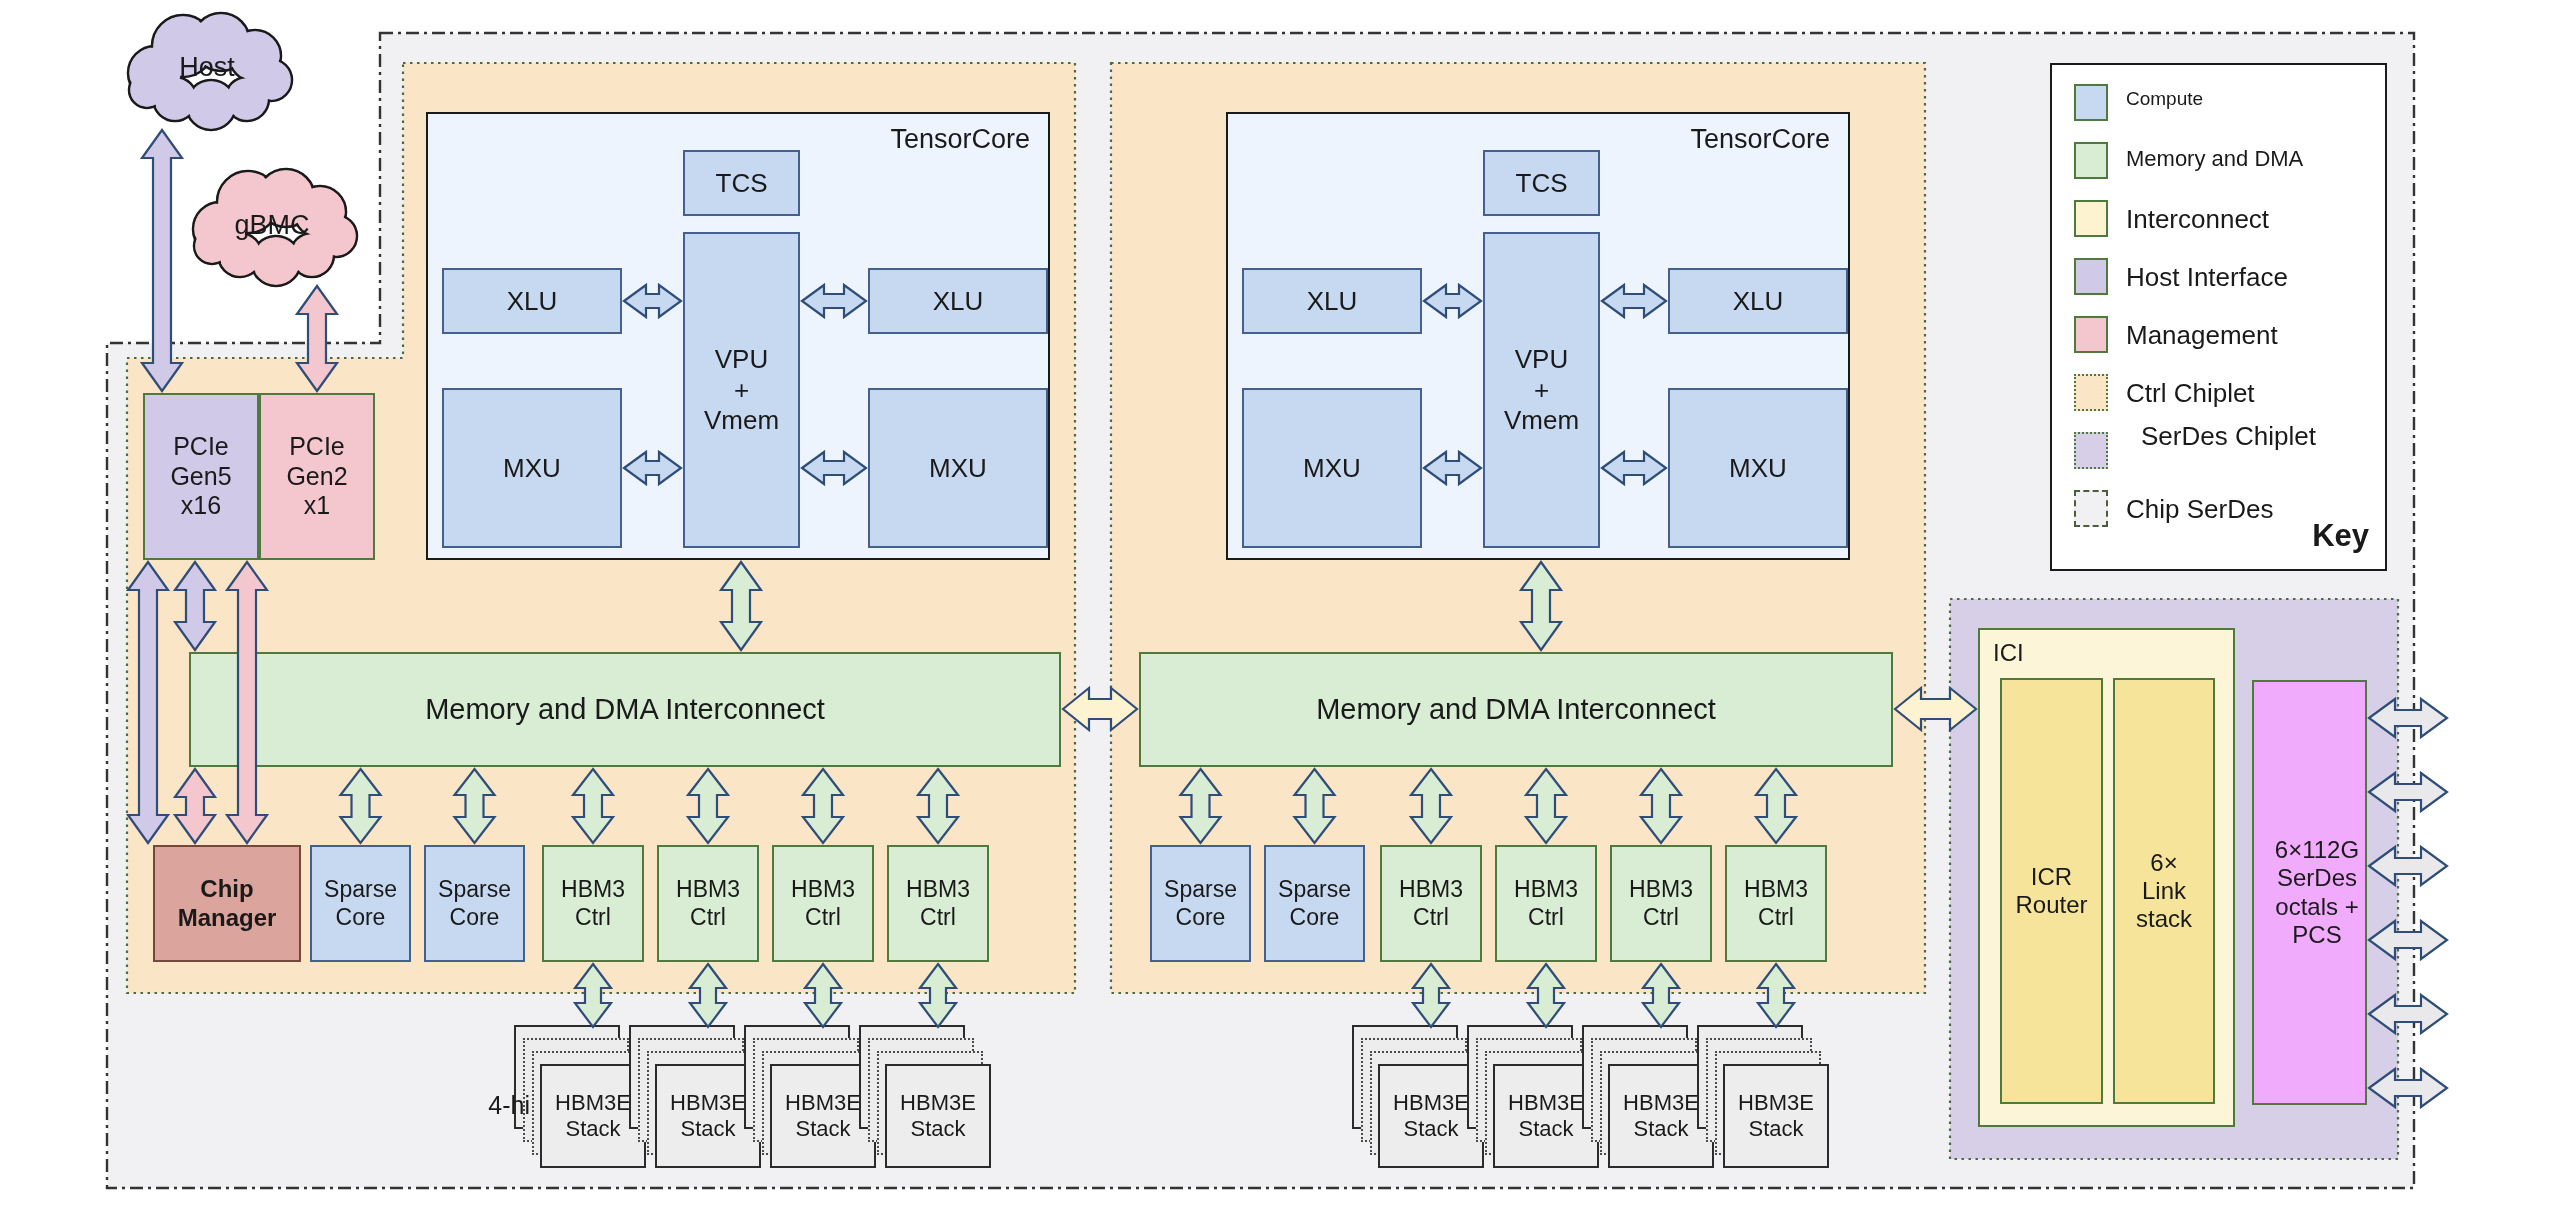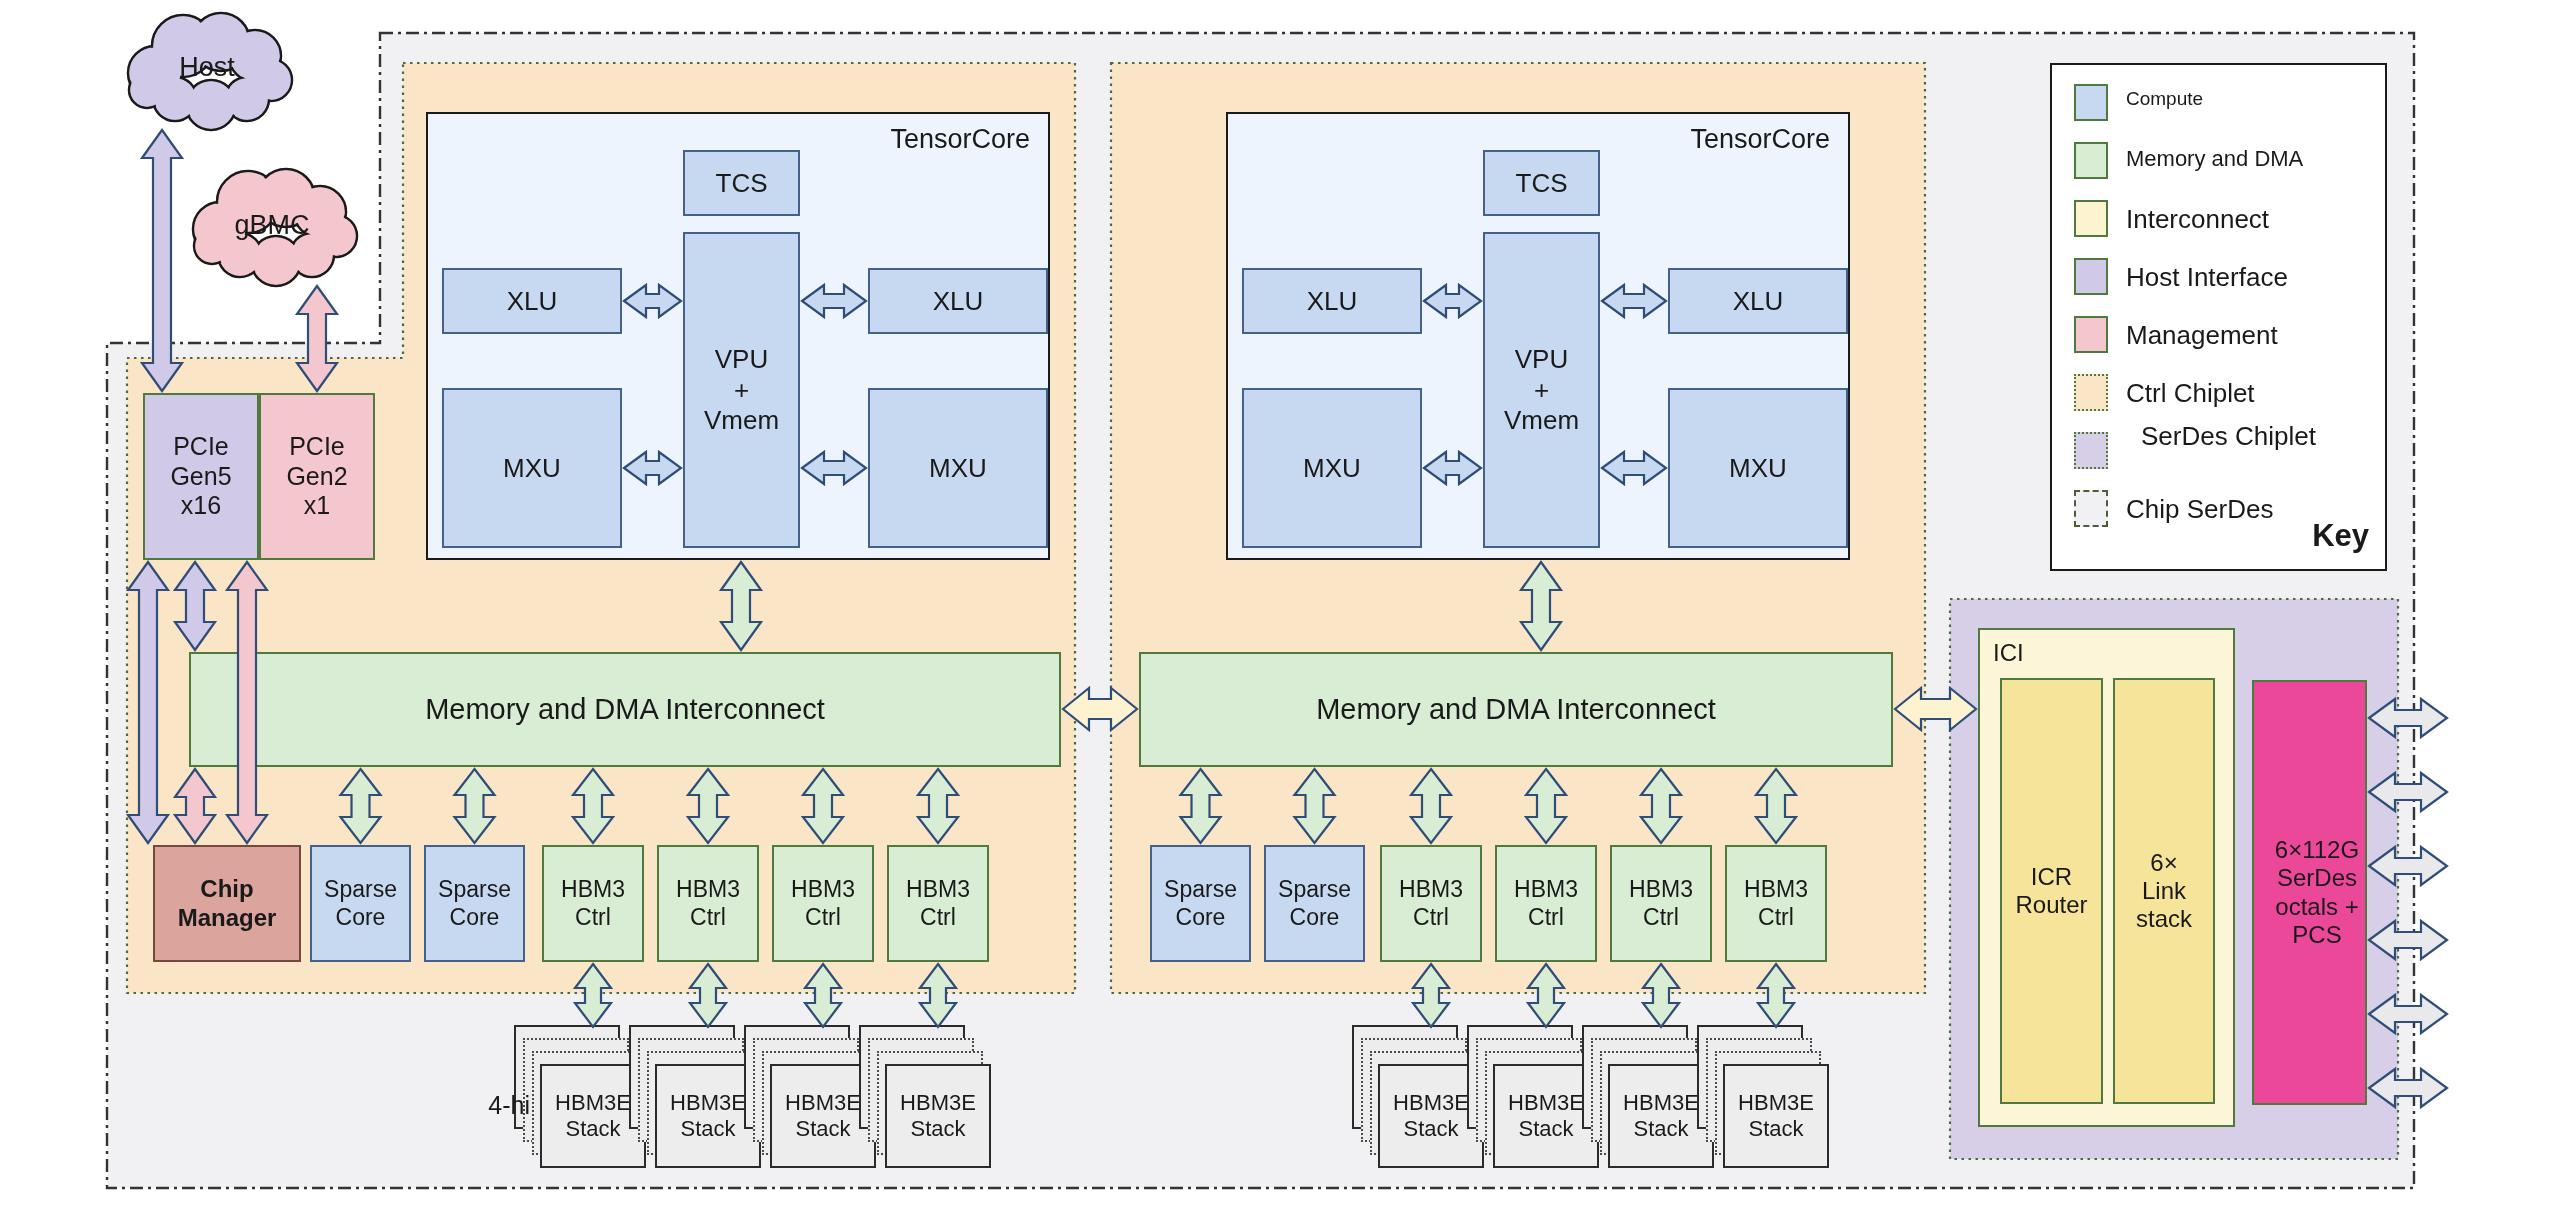--- a/index.html
+++ b/index.html
@@ -265,21 +265,21 @@
       </div>
       <div style="position:absolute;box-sizing:border-box;display:flex;align-items:center;justify-content:center;text-align:center;left:2000px;top:678px;width:103px;height:426px;background:#f5e499;border:2px solid #4f7a3d;">
         <div class="lbl" style="font-size: 24px;">ICR
 Router</div>
       </div>
       <div style="position:absolute;box-sizing:border-box;display:flex;align-items:center;justify-content:center;text-align:center;left:2113px;top:678px;width:102px;height:426px;background:#f5e499;border:2px solid #4f7a3d;">
         <div class="lbl" style="font-size: 24px;">6×
 Link
 stack</div>
       </div>
-      <div style="position:absolute;box-sizing:border-box;display:flex;align-items:center;justify-content:center;text-align:center;left:2252px;top:680px;width:115px;height:425px;background:#ec4899;border:2px solid #4f7a3d;padding-left:15px;">
+      <div style="position:absolute;box-sizing:border-box;display:flex;align-items:center;justify-content:center;text-align:center;left:2252px;top:680px;width:115px;height:425px;background:#f0abfc;border:2px solid #4f7a3d;padding-left:15px;">
         <div class="lbl" style="font-size: 24px;">6×112G
 SerDes
 octals +
 PCS</div>
       </div>
       <div style="position:absolute;left:2050px;top:63px;width:337px;height:508px;background:#ffffff;border:2.5px solid #1a1a1a;box-sizing:border-box;">
         <div style="position:absolute;left:22px;top:19px;width:34px;height:37px;box-sizing:border-box;background:#c7d9f1;border:2px solid #4f7a3d;"></div>
         <div class="lbl key-item-label" style="position:absolute;left:74px;top:23px;font-size:19px;text-align:center;">Compute</div>
         <div style="position:absolute;left:22px;top:77px;width:34px;height:37px;box-sizing:border-box;background:#d8edd4;border:2px solid #4f7a3d;"></div>
         <div class="lbl key-item-label" style="position:absolute;left:74px;top:81px;font-size:22px;">Memory and DMA</div>

